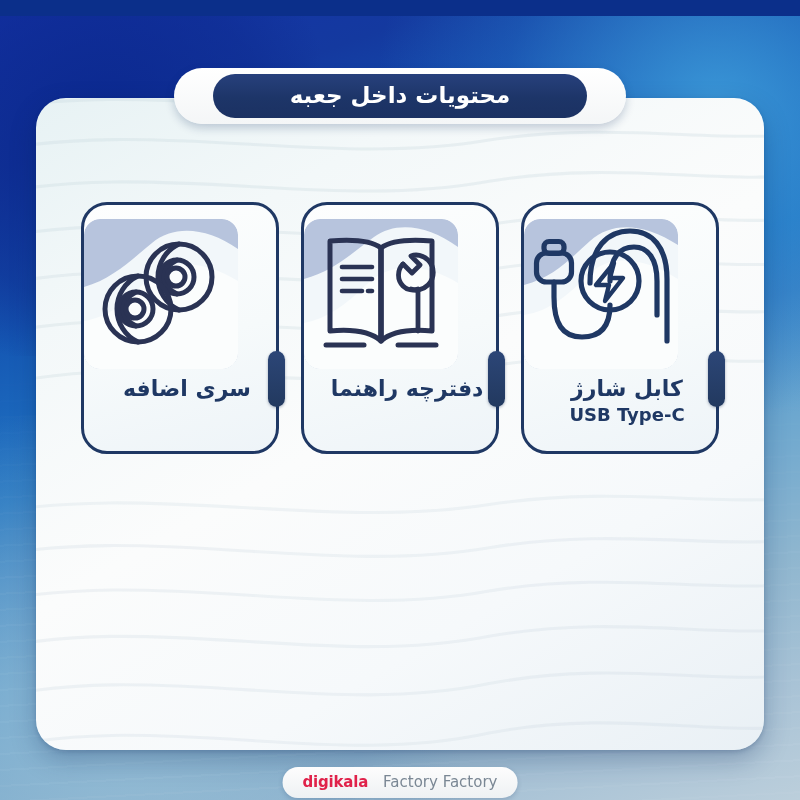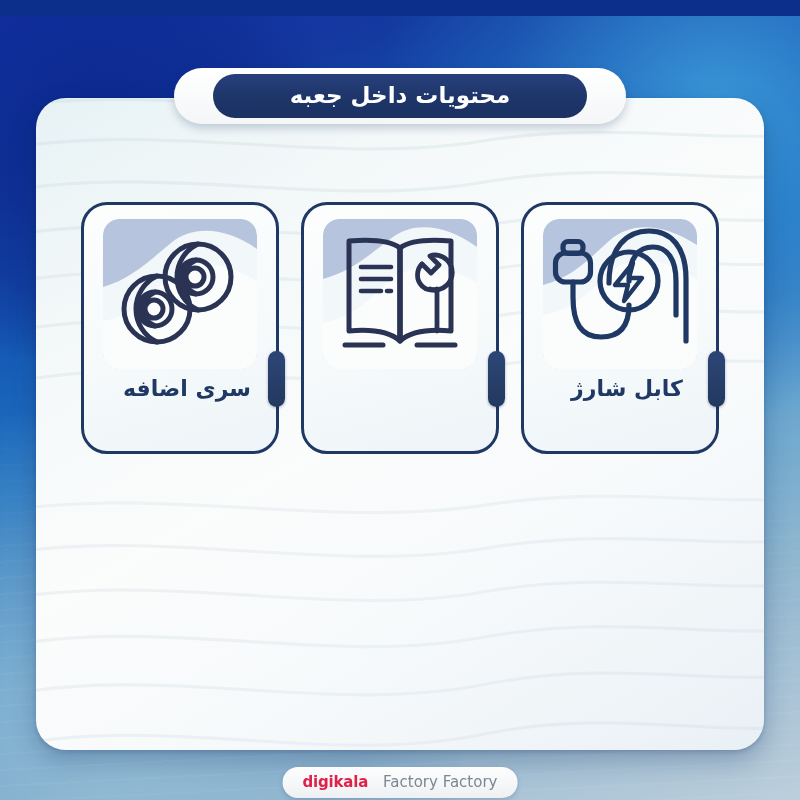--- a/index.html
+++ b/index.html
@@ -130,21 +130,21 @@
   .card {
     position: relative;
     width: 198px;
     height: 252px;
     border: 3px solid #1f3864;
     border-radius: 26px;
     background: linear-gradient(165deg,#fdfefe 0%, #f6fafb 55%, #eef4f8 100%);
     box-sizing: border-box;
     display: flex;
     flex-direction: column;
-    align-items: center;
+    align-items: flex-end;
   }
   .card-icon-wrap {
     position: relative;
     width: 154px;
     height: 150px;
     margin-top: 14px;
     border-radius: 16px;
     overflow: hidden;
   }
   .icon-blob {
@@ -296,20 +296,21 @@
 
               <circle cx="86" cy="62" r="29"></circle>
 
               <path d="M90,44 L72,66 L85,66 L81,82 L99,59 L86,59 Z" stroke-width="4.4"></path>
             </g>
           </svg>
         </div>
       </div>
       <div class="card-labels">
         <div class="label-fa">کابل شارژ</div>
+        <div class="label-en">USB Type-C</div>
       </div>
       <div class="card-tab"></div>
     </div>
 
     <div class="card">
       <div class="card-icon-wrap">
         <div class="icon-blob"></div>
         <div class="icon-swoosh">
           <svg viewBox="0 0 154 150" preserveAspectRatio="none" xmlns="http://www.w3.org/2000/svg">
             <path d="M0,150 L0,60 C30,52 48,34 70,18 C92,2 124,6 154,28 L154,150 Z" fill="#f2f7fa"></path>
@@ -336,20 +337,24 @@
                 <path d="M38,72 L58,72"></path>
                 <path d="M64,72 L68,72"></path>
               </g>
 
               <path d="M99,45 C93,51 93,61 99,67 C103,71 109,72 114,70 L114,112" stroke-width="4.8"></path>
               <path d="M99,45 L108,54 L116,46 L107,37 C112,35 119,36 124,41 C131,48 131,59 124,66 C119,71 112,72 107,70" stroke-width="4.8"></path>
             </g>
           </svg>
         </div>
       </div>
+      <div class="card-labels">
+        <div class="label-fa">دفترچه راهنما</div>
+        <div class="label-en"></div>
+      </div>
       <div class="card-tab"></div>
     </div>
 
     <div class="card">
       <div class="card-icon-wrap">
         <div class="icon-blob"></div>
         <div class="icon-swoosh">
           <svg viewBox="0 0 154 150" preserveAspectRatio="none" xmlns="http://www.w3.org/2000/svg">
             <path d="M0,150 L0,68 C28,60 46,42 68,24 C90,6 122,8 154,30 L154,150 Z" fill="#f2f7fa"></path>
             <path d="M0,150 L0,102 C24,98 42,84 62,62 C84,40 118,40 154,62 L154,150 Z" fill="#fbfdfd"></path>

